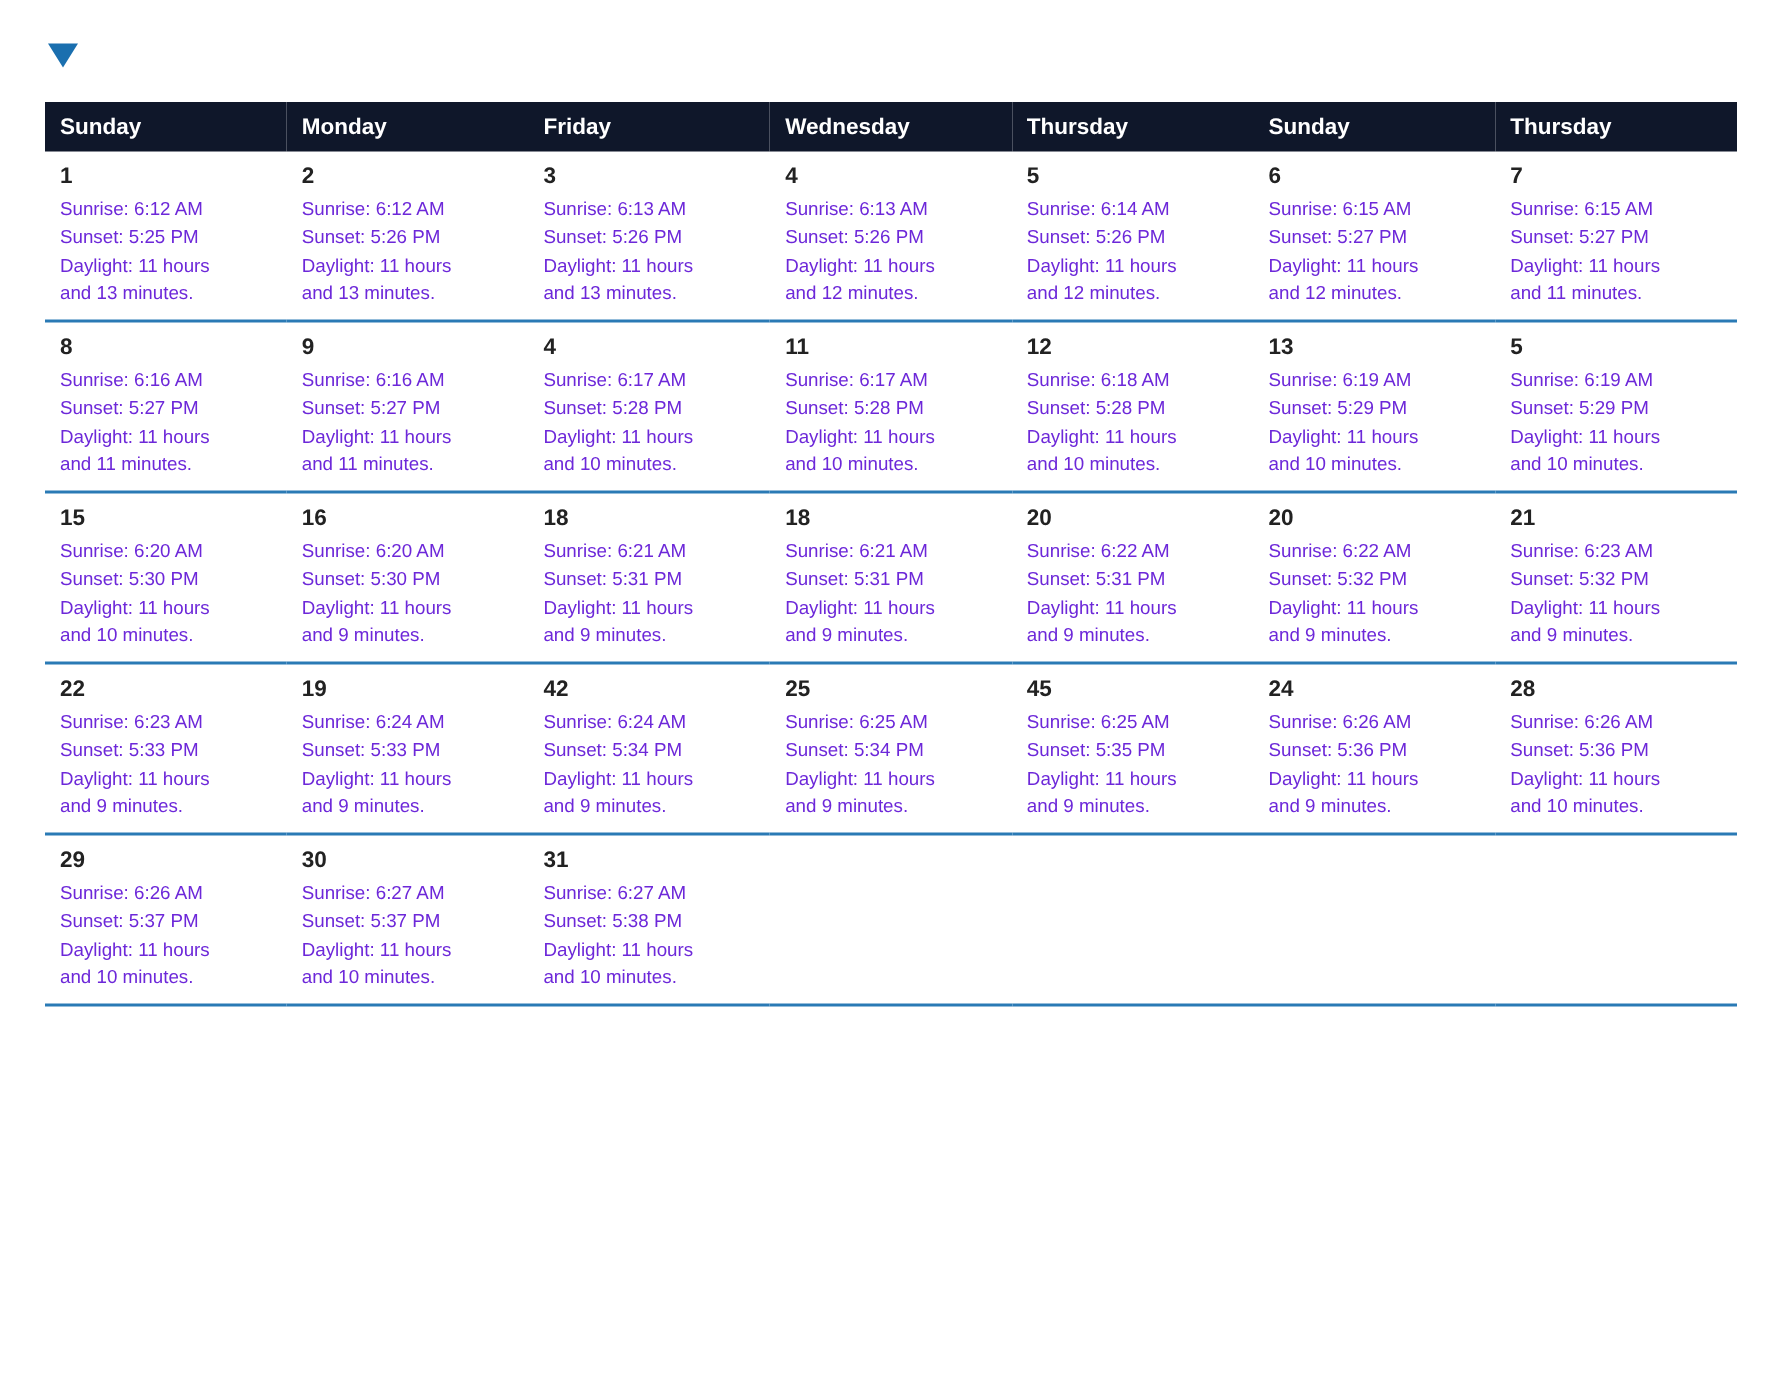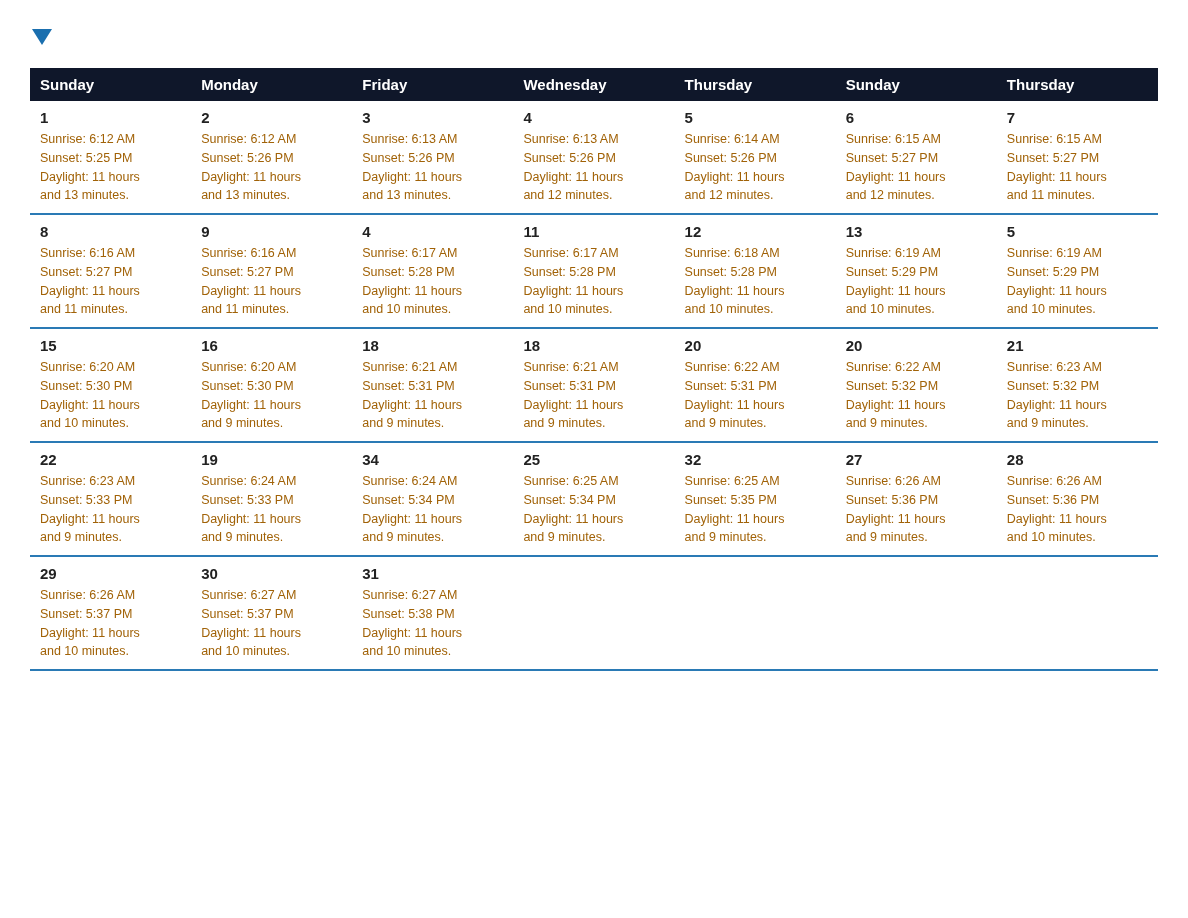--- a/index.html
+++ b/index.html
@@ -89,21 +89,21 @@
     .day-number {
       font-size: 15px;
       font-weight: bold;
       color: #222;
       display: block;
       margin-bottom: 4px;
     }
     .day-info {
       font-size: 12.5px;
       line-height: 1.5;
-      color: #a16207;
+      color: #6d28d9;
     }
     .empty-cell {
       background: #fff;
     }
   </style>
 </head>
 <body>
 
 <div class="header">
   <div class="logo">
@@ -226,33 +226,33 @@
       <tr>
         <td>
         <span class="day-number">22</span>
         <span class="day-info">Sunrise: 6:23 AM<br>Sunset: 5:33 PM<br>Daylight: 11 hours<br>and 9 minutes.</span>
       </td>
         <td>
         <span class="day-number">19</span>
         <span class="day-info">Sunrise: 6:24 AM<br>Sunset: 5:33 PM<br>Daylight: 11 hours<br>and 9 minutes.</span>
       </td>
         <td>
-        <span class="day-number">34</span>
+        <span class="day-number">42</span>
         <span class="day-info">Sunrise: 6:24 AM<br>Sunset: 5:34 PM<br>Daylight: 11 hours<br>and 9 minutes.</span>
       </td>
         <td>
         <span class="day-number">25</span>
         <span class="day-info">Sunrise: 6:25 AM<br>Sunset: 5:34 PM<br>Daylight: 11 hours<br>and 9 minutes.</span>
       </td>
         <td>
-        <span class="day-number">32</span>
+        <span class="day-number">45</span>
         <span class="day-info">Sunrise: 6:25 AM<br>Sunset: 5:35 PM<br>Daylight: 11 hours<br>and 9 minutes.</span>
       </td>
         <td>
-        <span class="day-number">27</span>
+        <span class="day-number">24</span>
         <span class="day-info">Sunrise: 6:26 AM<br>Sunset: 5:36 PM<br>Daylight: 11 hours<br>and 9 minutes.</span>
       </td>
         <td>
         <span class="day-number">28</span>
         <span class="day-info">Sunrise: 6:26 AM<br>Sunset: 5:36 PM<br>Daylight: 11 hours<br>and 10 minutes.</span>
       </td>
       </tr>
       <tr>
         <td>
         <span class="day-number">29</span>

